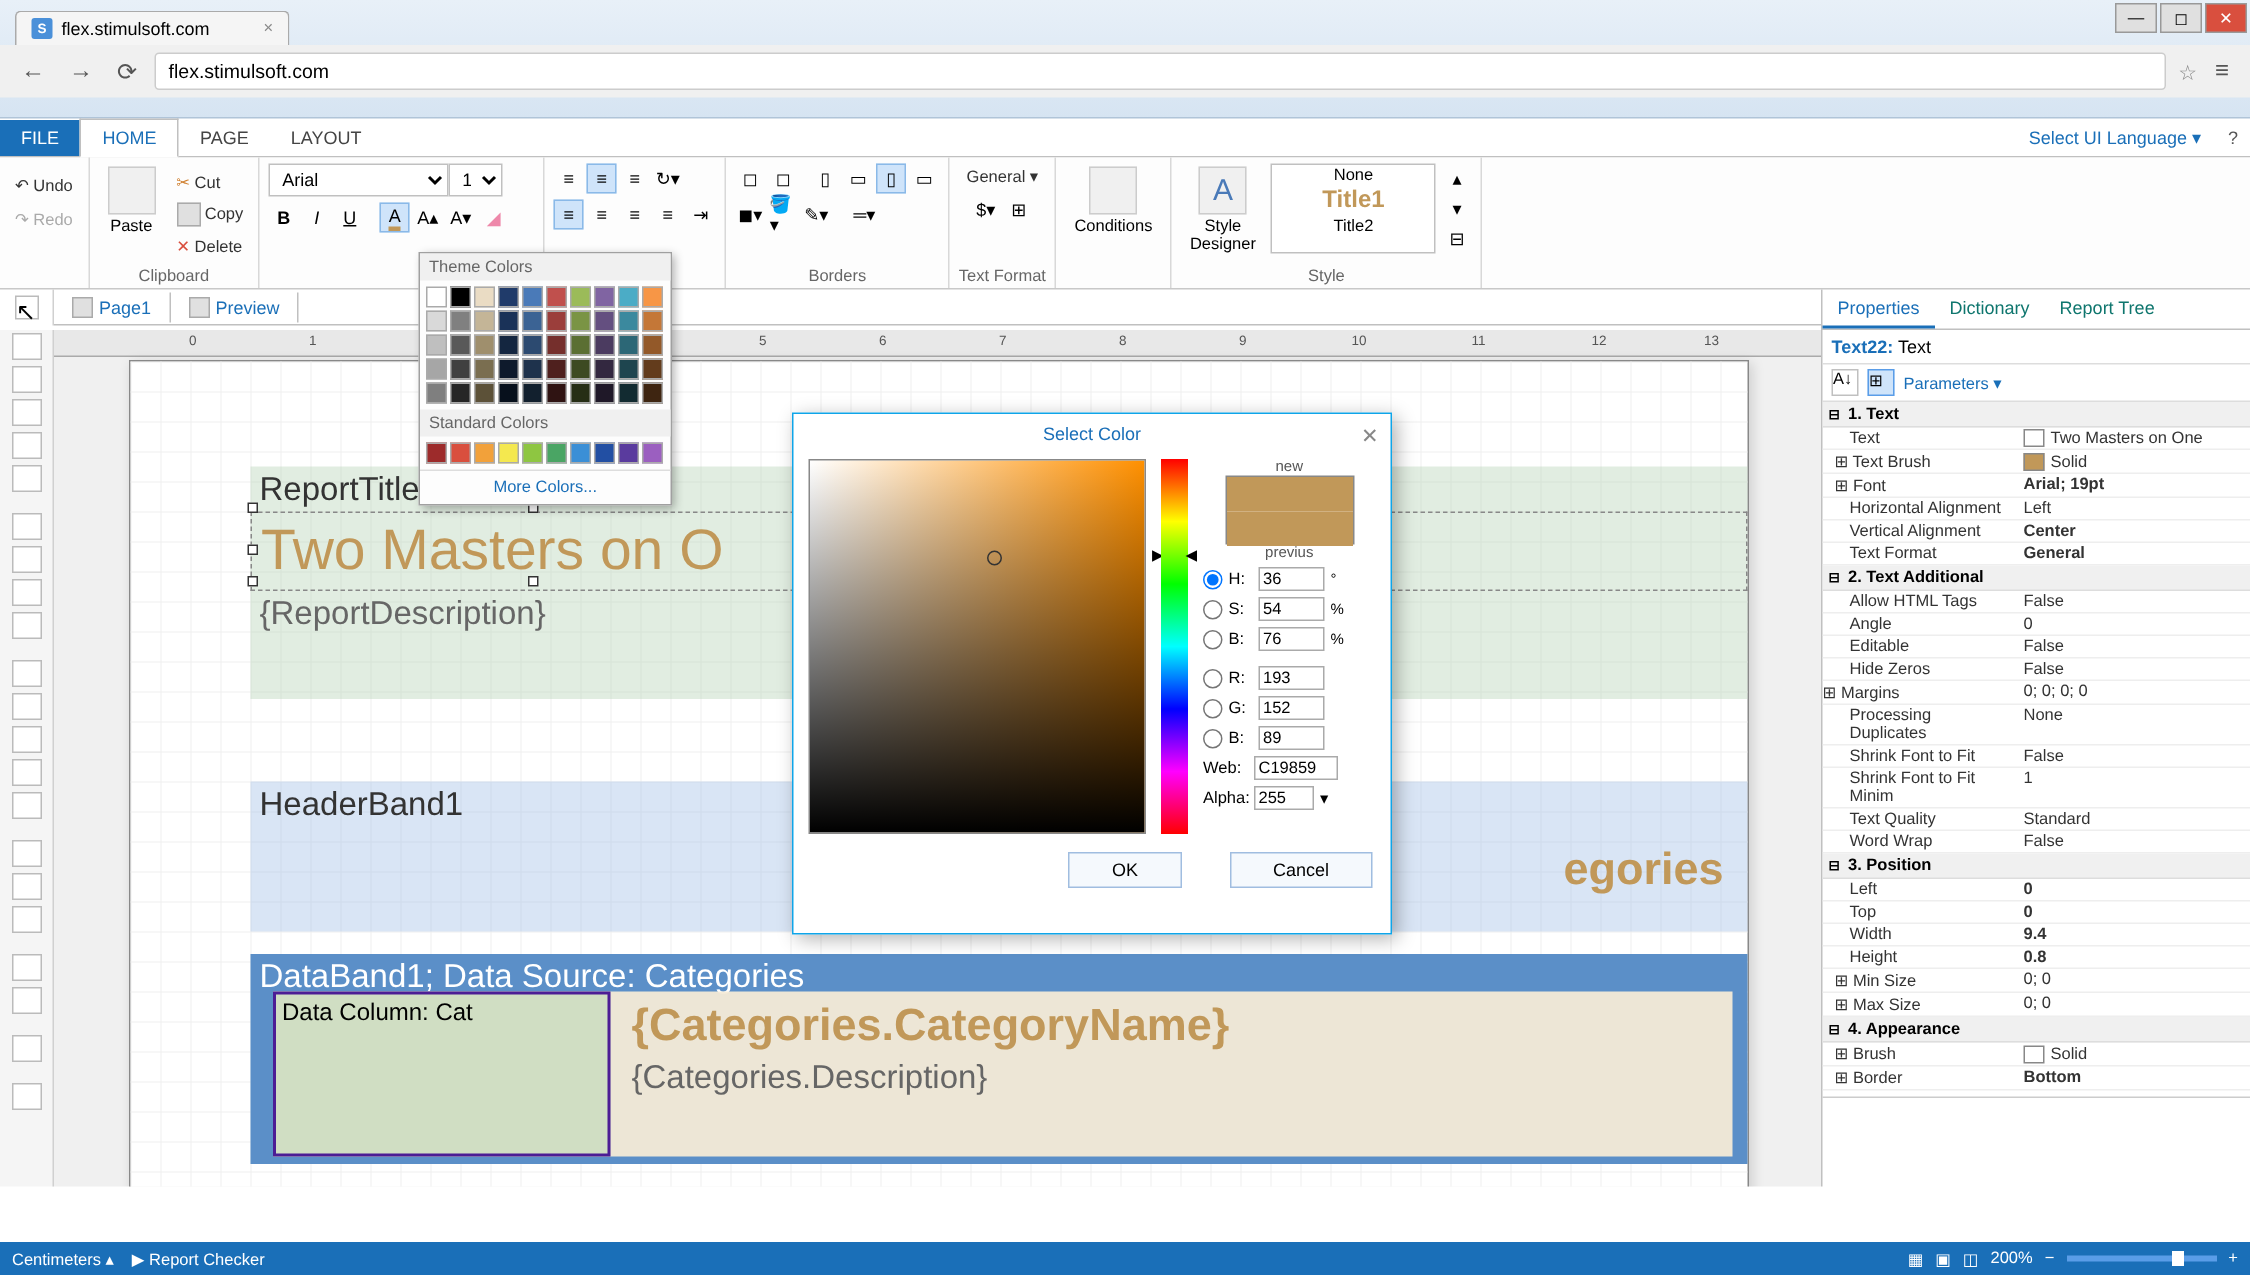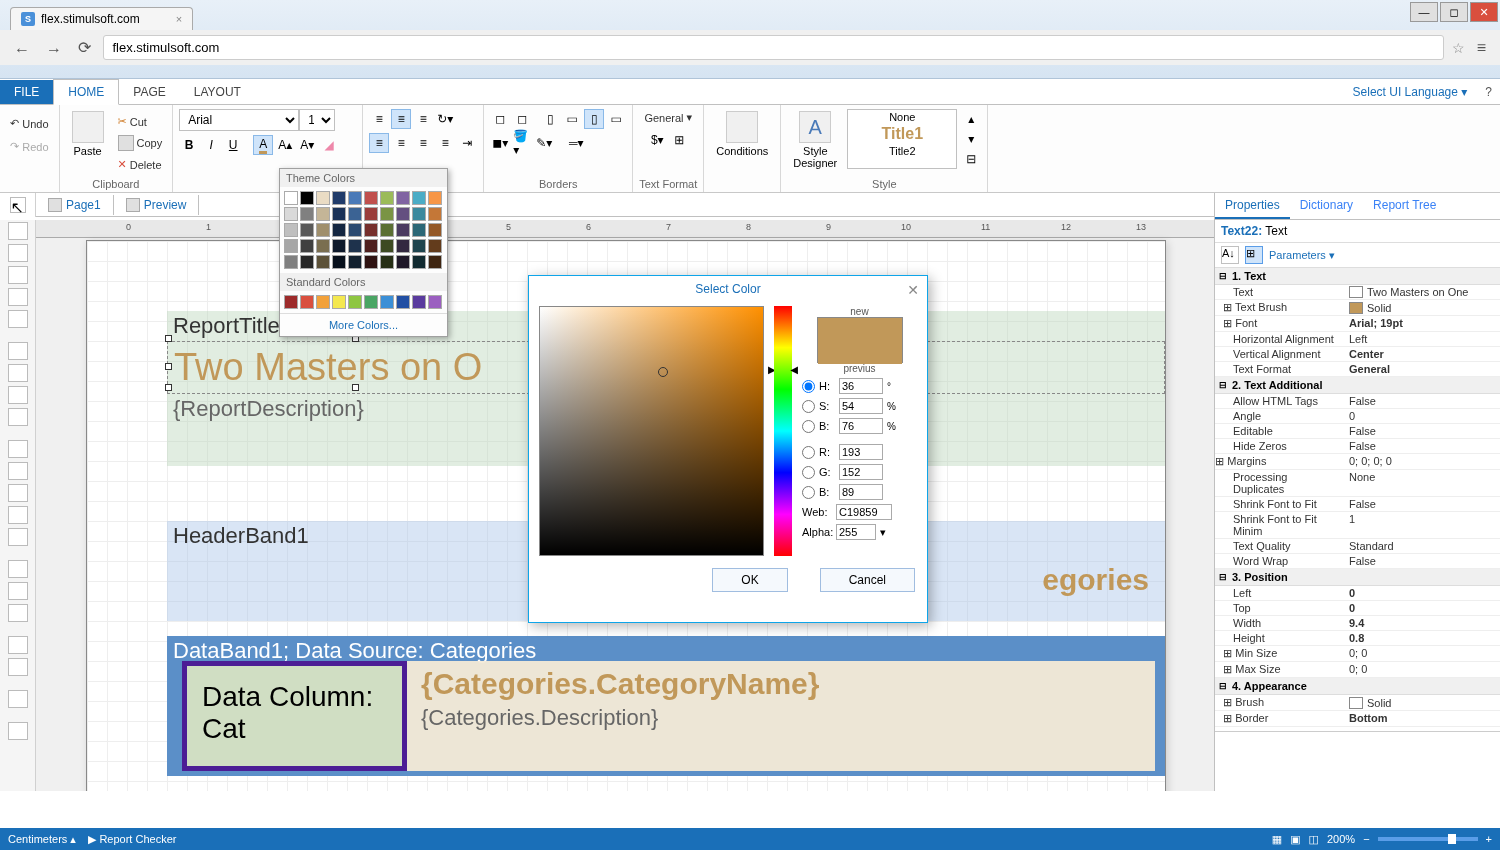--- a/index.html
+++ b/index.html
@@ -68,30 +68,30 @@
 
 .band { position: absolute; left: 80px; right: 0; }
 .band-rt { top: 70px; height: 155px; background: rgba(180,210,180,0.4); }
 .band-hdr { top: 280px; height: 100px; background: rgba(160,190,230,0.4); }
 .band-data { top: 395px; height: 140px; background: rgba(100,150,210,0.5); }
 .band-label { font-size: 22px; color: #333; padding: 2px 6px; }
 .title-text { font-size: 38px; color: #c19859; padding: 4px 6px; font-family: Arial; }
 .desc-text { font-size: 22px; color: #666; padding: 2px 6px; }
 .cat-text { font-size: 30px; color: #c19859; font-weight: bold; padding: 2px 6px; }
 .data-inner { position: absolute; top: 420px; left: 95px; right: 10px; height: 110px; background: rgba(245,235,215,0.95); display: flex; }
-.data-col { width: 225px; background: rgba(200,220,190,0.8); border: 5px solid #4c1d95; padding: 15px; font-size: 28px; }
+.data-col { width: 225px; background: rgba(200,220,190,0.8); border: 2px solid #4c1d95; padding: 4px; font-size: 16px; }
 .data-txt { padding: 4px 8px; }
 
 .sel-handles { position: absolute; }
 .handle { position: absolute; width: 7px; height: 7px; background: #fff; border: 1px solid #333; }
 
 
 .right-panel { width: 286px; border-left: 1px solid #c0c0c0; background: #fff; display: flex; flex-direction: column; font-size: 11px; }
 .rp-tabs { display: flex; border-bottom: 1px solid #c0c0c0; }
-.rp-tab { padding: 5px 10px; font-size: 12px; color: #3b82f6; }
+.rp-tab { padding: 5px 10px; font-size: 12px; color: #0f766e; }
 .rp-tab.active { color: #1a6fb8; border-bottom: 2px solid #1a6fb8; }
 .rp-obj { padding: 4px 6px; border-bottom: 1px solid #ddd; font-size: 12px; }
 .rp-obj b { color: #1a6fb8; }
 .rp-toolbar { padding: 3px 6px; border-bottom: 1px solid #ddd; display: flex; align-items: center; gap: 6px; }
 .rp-toolbar .ic { width: 18px; height: 18px; border: 1px solid #c0c0c0; background: #fff; }
 .rp-toolbar .ic.sel { background: #cfe4fa; border-color: #5a9de8; }
 .prop-grid { flex: 1; overflow-y: auto; }
 .prop-cat { background: #f0f0f0; padding: 2px 4px; font-weight: bold; border-bottom: 1px solid #ddd; display: flex; align-items: center; gap: 3px; }
 .prop-row { display: flex; border-bottom: 1px solid #eee; }
 .prop-name { width: 130px; padding: 1px 4px 1px 18px; color: #333; }

